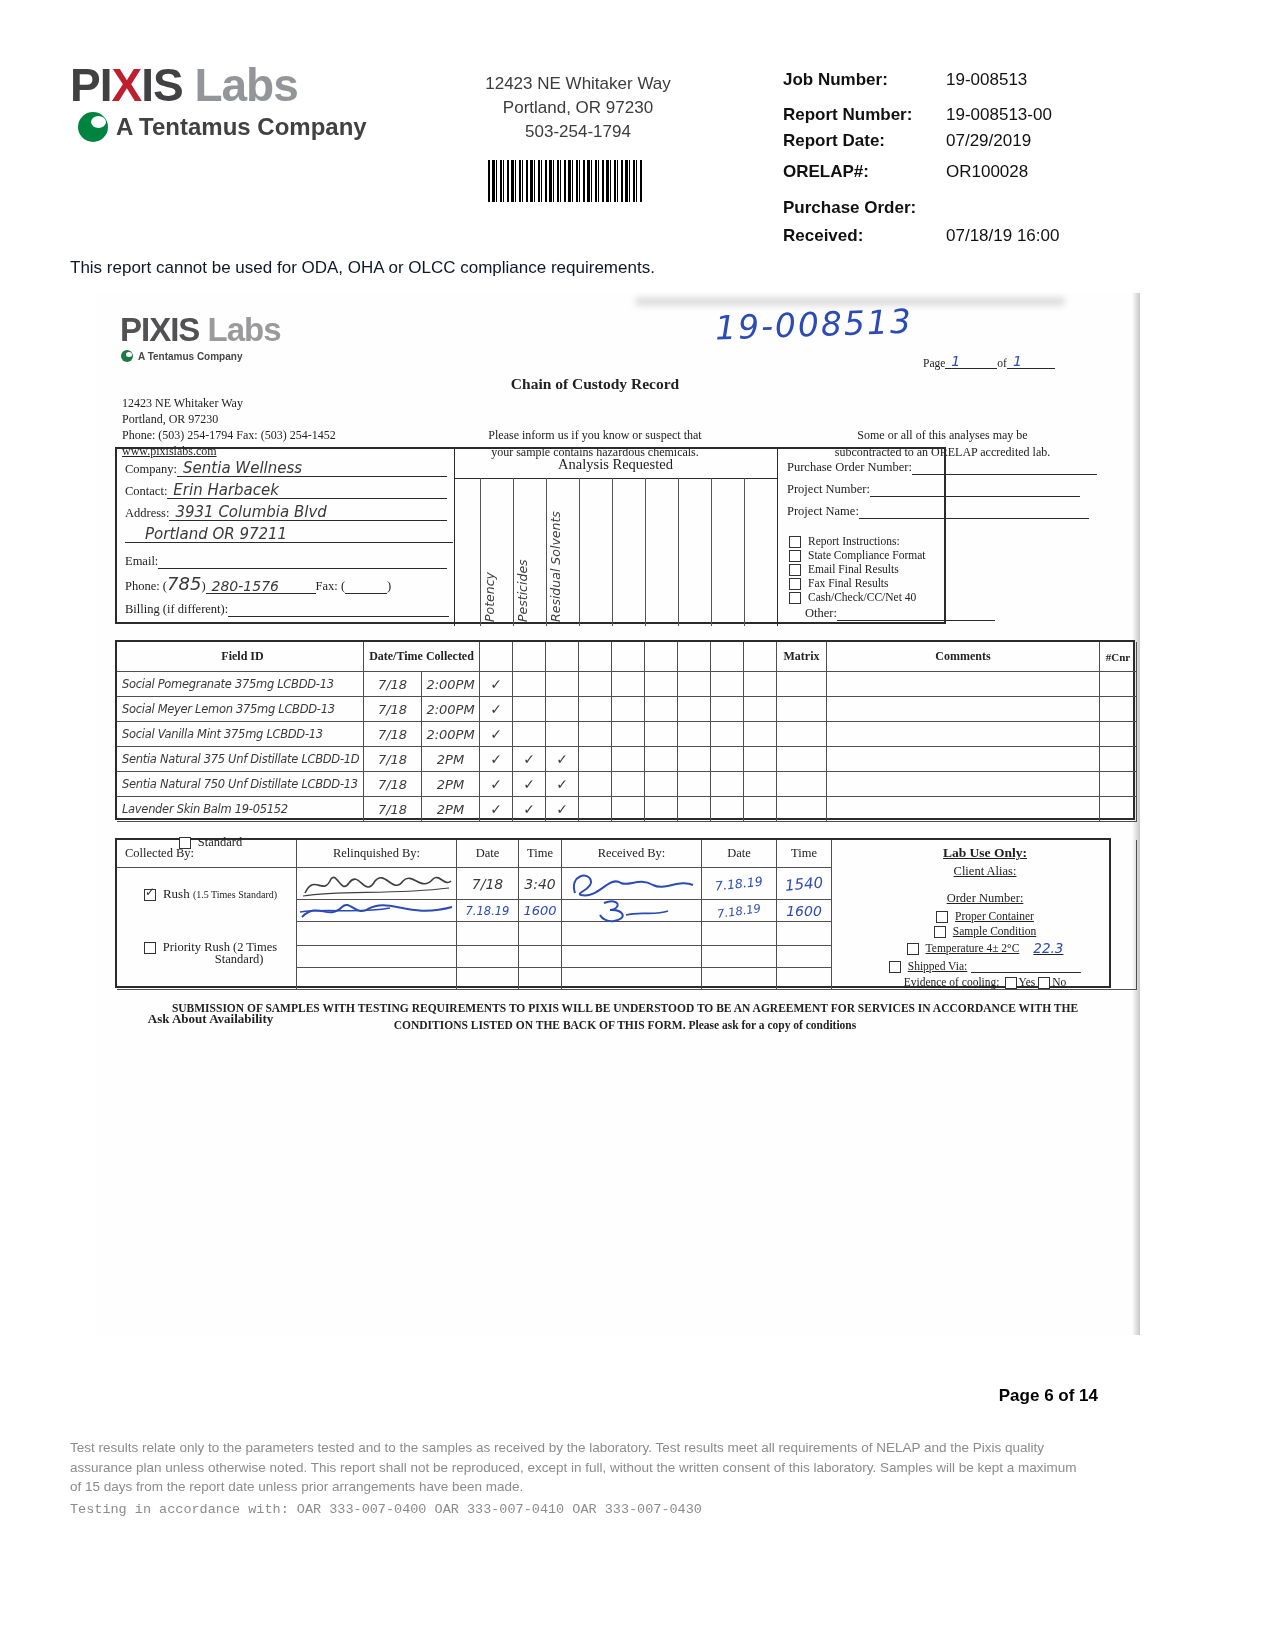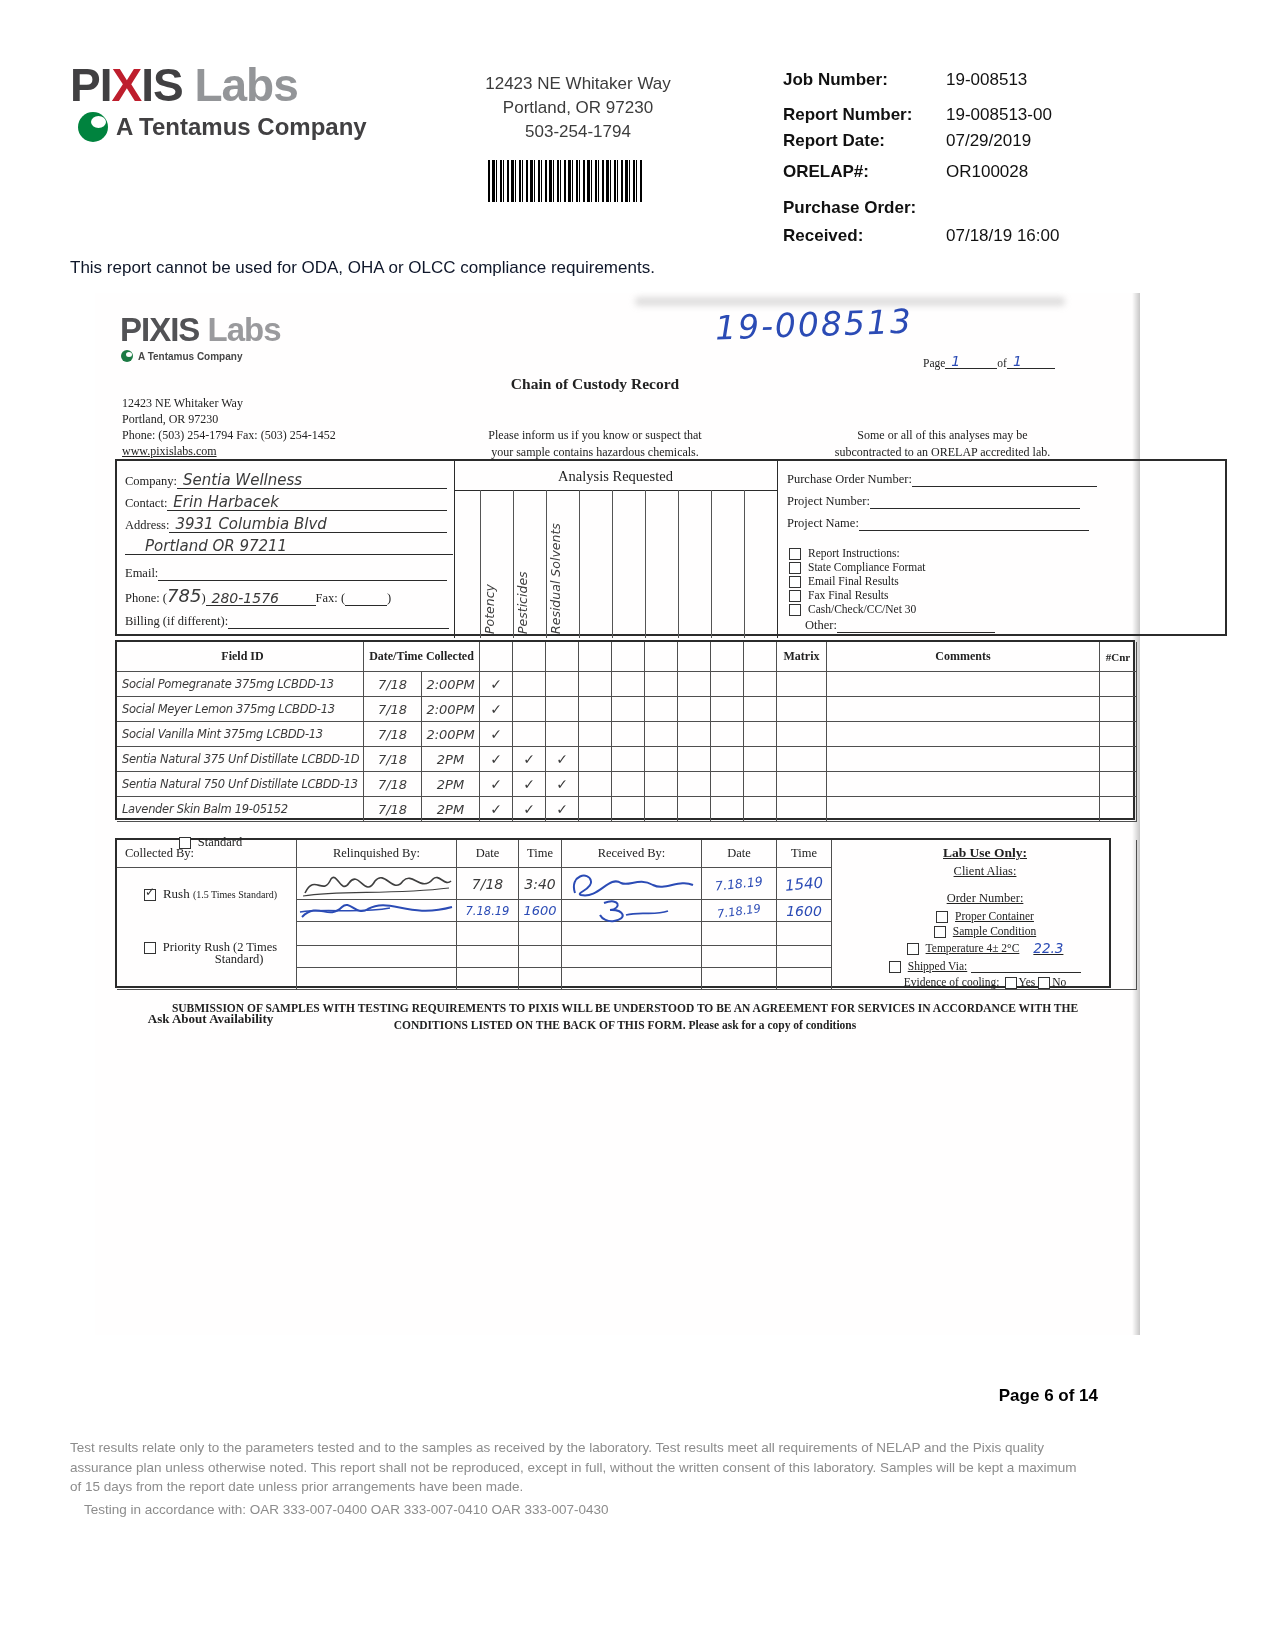--- a/index.html
+++ b/index.html
@@ -148,21 +148,21 @@
 
     <div class="ab small-serif cen" style="left:335px;top:134px;width:330px;line-height:17px;">
       <div>Please inform us if you know or suspect that</div>
       <div>your sample contains hazardous chemicals.</div>
     </div>
     <div class="ab small-serif cen" style="left:695px;top:134px;width:305px;line-height:17px;">
       <div>Some or all of this analyses may be</div>
       <div>subcontracted to an ORELAP accredited lab.</div>
     </div>
 
-    <div class="ab upper" style="left:20px;top:166px;width:1112px;height:177px;box-sizing:border-box;">
+    <div class="ab upper" style="left:20px;top:154px;width:831px;height:177px;box-sizing:border-box;">
 
       <div class="frow" style="left:8px;top:10px;width:322px;">
         <span>Company:</span>
         <span class="fill">
             <span class="hw" style="font-size:15px;">Sentia Wellness</span>
           </span>
       </div>
       <div class="frow" style="left:8px;top:32px;width:322px;">
         <span>Contact:</span>
         <span class="fill">
@@ -240,21 +240,21 @@
       <div class="cbrow" style="left:672px;top:114px;">
           <span class="cb"></span>
           <span>Email Final Results</span>
         </div>
       <div class="cbrow" style="left:672px;top:128px;">
           <span class="cb"></span>
           <span>Fax Final Results</span>
         </div>
       <div class="cbrow" style="left:672px;top:142px;">
           <span class="cb"></span>
-          <span>Cash/Check/CC/Net 30</span>
+          <span>Cash/Check/CC/Net 40</span>
         </div>
       <div class="frow" style="left:688px;top:154px;width:190px;">
         <span>Other:</span>
         <span class="fill"></span>
       </div>
     </div>
 
     <div class="ab tg" style="left:20px;top:347px;width:1020px;height:180px;">
       <div class="hd fid" style="justify-content:center;">Field ID</div>
       <div class="hd sp2">Date/Time Collected</div>
@@ -567,15 +567,15 @@
     </div>
 
     <div class="ab subm" style="left:20px;top:707px;width:1020px;">
       <div>SUBMISSION OF SAMPLES WITH TESTING REQUIREMENTS TO PIXIS WILL BE UNDERSTOOD TO BE AN AGREEMENT FOR SERVICES IN ACCORDANCE WITH THE</div>
       <div>CONDITIONS LISTED ON THE BACK OF THIS FORM. Please ask for a copy of conditions</div>
     </div>
   </div>
 
   <div class="ab pageno" style="left:898px;top:1386px;width:200px;">Page 6 of 14</div>
   <div class="ab foot" style="left:70px;top:1438px;width:1015px;">Test results relate only to the parameters tested and to the samples as received by the laboratory. Test results meet all requirements of NELAP and the Pixis quality assurance plan unless otherwise noted. This report shall not be reproduced, except in full, without the written consent of this laboratory. Samples will be kept a maximum of 15 days from the report date unless prior arrangements have been made.</div>
-  <div class="ab foot" style="left:84px;top:1500px;width:1015px;">Testing in accordance with:  OAR 333-007-0400 OAR 333-007-0410  OAR 333-007-0430</div>
+  <div class="ab foot" style="left:70px;top:1500px;width:1015px;font-family:Liberation Mono, monospace;">Testing in accordance with:  OAR 333-007-0400 OAR 333-007-0410  OAR 333-007-0430</div>
 
 </div>
 
 </body></html>

